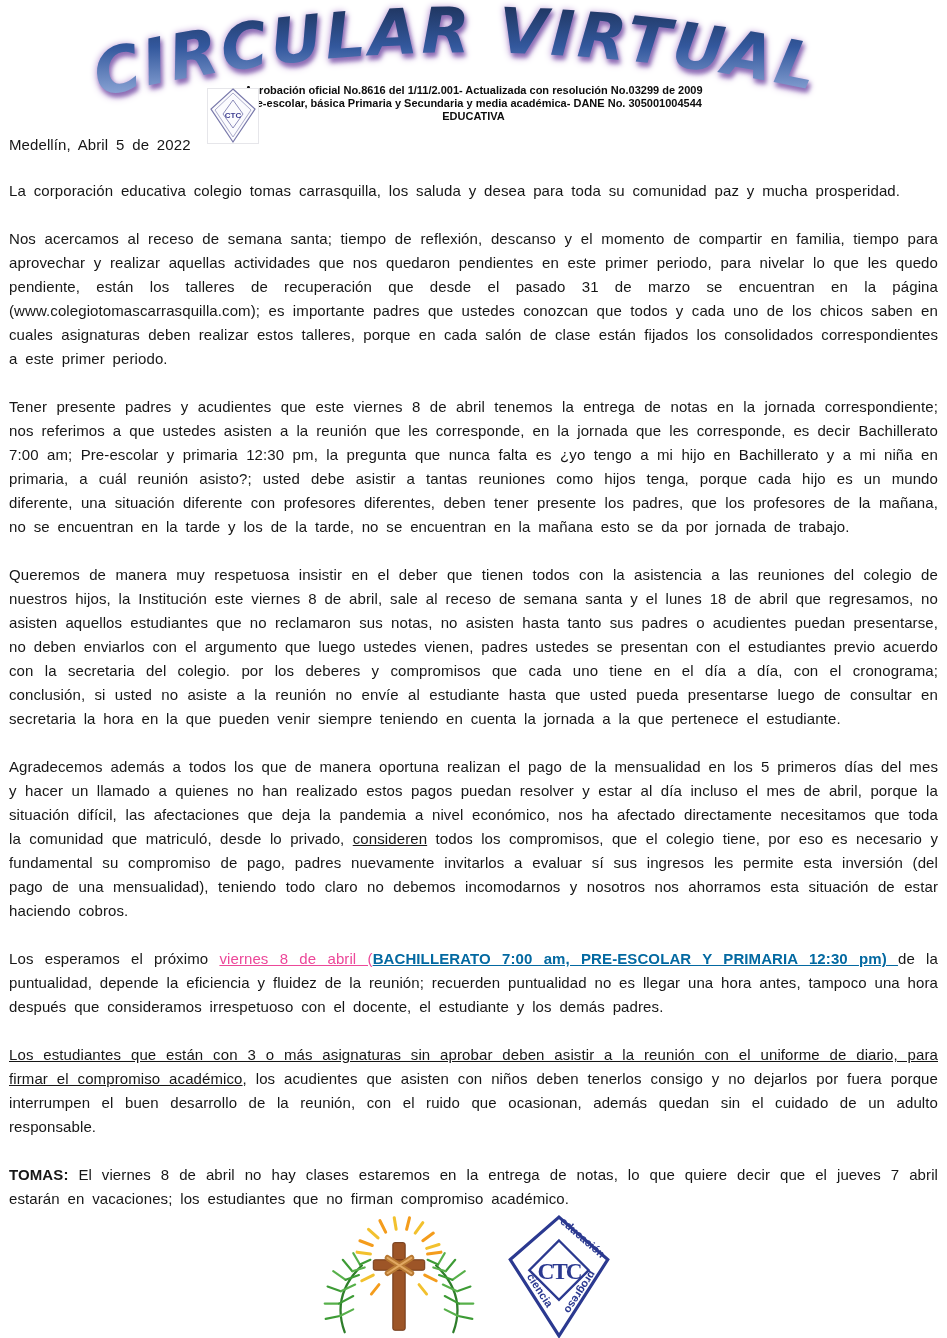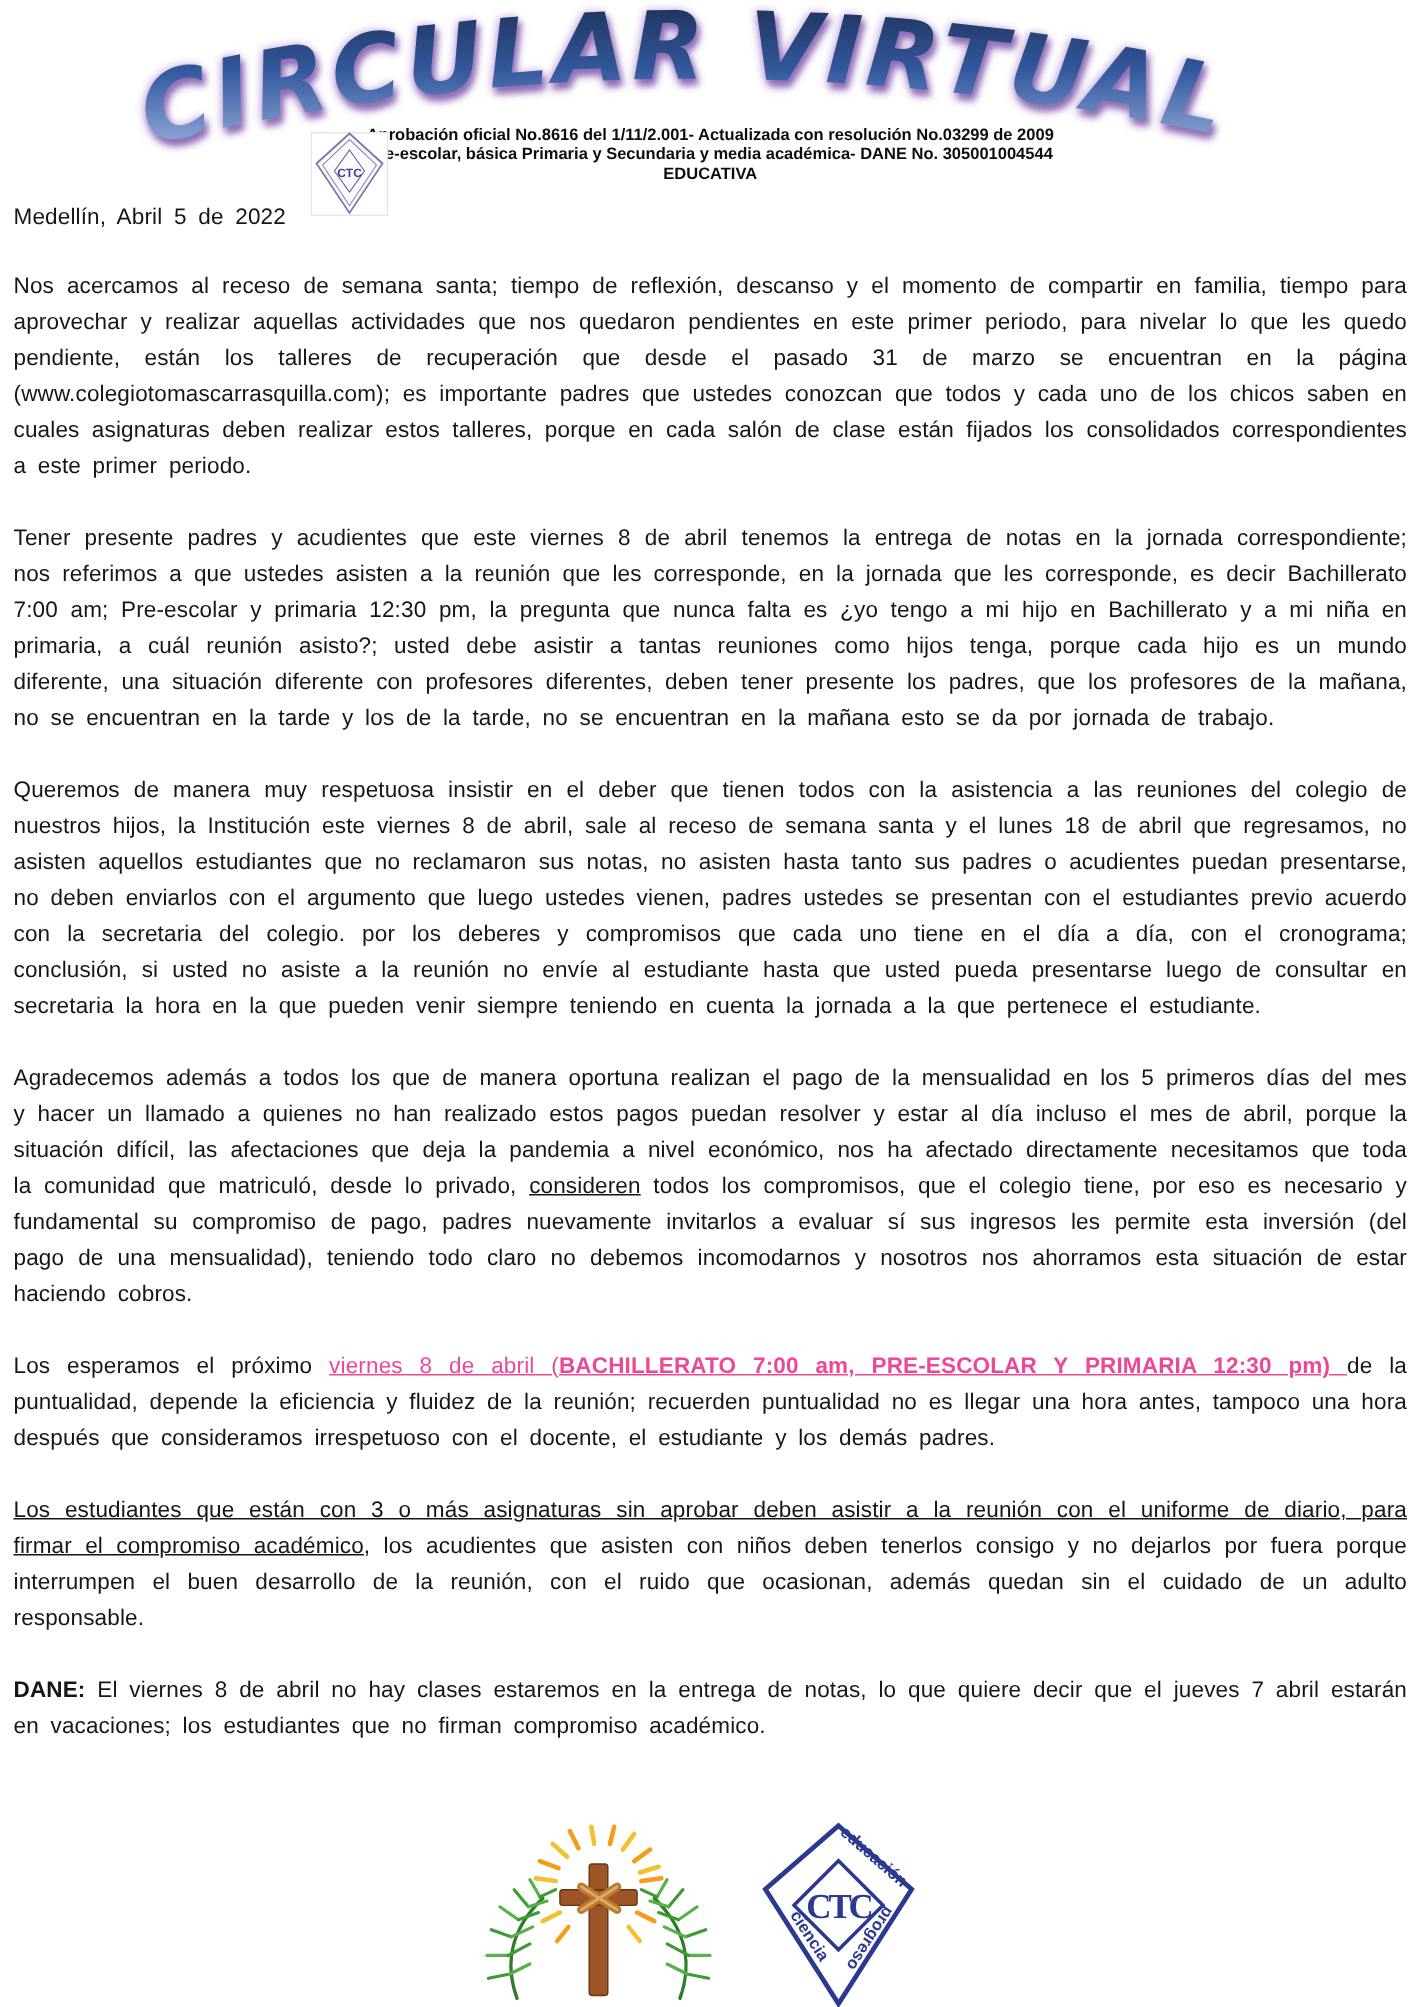--- a/index.html
+++ b/index.html
@@ -14,21 +14,21 @@
   }
   .mini-logo{position:absolute;left:207px;top:88px;}
   .content{
     margin:0 9px;font-size:15px;line-height:24px;text-align:justify;
     letter-spacing:0.1px;word-spacing:3.5px;color:#161616;
   }
   .date{margin:10px 0 22px 0;text-align:left;}
   p.body{margin:0 0 24px 0;}
   .ul{text-decoration:underline;}
   .blue{color:#ec4899;text-decoration:underline;}
-  .blue-bold{color:#ec4899;text-decoration:underline;font-weight:bold;}
+  .blue-bold{color:#0369a1;text-decoration:underline;font-weight:bold;}
   .bold{font-weight:bold;}
   .footer-art{
     position:absolute;bottom:0;left:318px;display:flex;align-items:flex-end;gap:26px;
   }
 </style>
 </head>
 <body>
 
 <div class="page">
 
@@ -55,41 +55,42 @@
       <text x="26" y="30" text-anchor="middle" font-size="8" font-weight="bold" fill="#3c3c90" font-family="Liberation Sans, sans-serif">CTC</text>
     </svg>
     <div>Aprobación oficial No.8616 del 1/11/2.001- Actualizada con resolución No.03299 de 2009</div>
     <div>Pre-escolar, básica Primaria y Secundaria y media académica- DANE No. 305001004544</div>
     <div>EDUCATIVA</div>
   </div>
 
   <div class="content">
     <p class="date">Medellín,  Abril 5 de 2022</p>
 
+    <p class="body">La corporación educativa colegio tomas carrasquilla, los saluda y desea para toda su comunidad paz y mucha prosperidad.</p>
 
     <p class="body">Nos acercamos al receso de semana santa; tiempo de reflexión, descanso y el momento de compartir  en familia, tiempo para aprovechar y realizar aquellas actividades que nos quedaron pendientes en este primer periodo, para nivelar lo que les quedo pendiente, están los talleres de recuperación que desde el pasado 31 de marzo se encuentran en la página (www.colegiotomascarrasquilla.com); es importante padres que ustedes conozcan que todos y cada uno de los chicos  saben en cuales asignaturas deben realizar estos talleres, porque en cada salón de clase están fijados los consolidados  correspondientes a este primer periodo.</p>
 
     <p class="body">Tener presente padres y acudientes que este viernes 8 de abril tenemos la entrega de notas en la jornada correspondiente; nos referimos a que ustedes asisten a la reunión que les corresponde, en la jornada que les corresponde, es decir Bachillerato 7:00 am; Pre-escolar y primaria 12:30 pm, la pregunta que nunca falta es ¿yo tengo a mi hijo en Bachillerato y a mi niña en primaria, a cuál reunión asisto?; usted debe asistir a tantas reuniones como hijos tenga, porque cada hijo es un mundo diferente, una situación diferente con profesores diferentes, deben tener presente los padres, que los profesores de la mañana, no se encuentran en la tarde y los de la tarde, no se encuentran en la mañana esto se da por  jornada de trabajo.</p>
 
     <p class="body">Queremos de manera muy respetuosa insistir en el deber que tienen todos con la asistencia a las reuniones del colegio de nuestros hijos, la Institución  este viernes 8 de abril, sale al receso de semana santa y el lunes 18 de abril que regresamos, no asisten aquellos estudiantes que no reclamaron sus notas, no asisten hasta tanto sus padres o acudientes puedan presentarse, no deben enviarlos con el argumento  que luego ustedes vienen, padres ustedes se presentan con  el estudiantes previo acuerdo con la secretaria del colegio. por los deberes y compromisos que cada uno tiene en el día a día, con el cronograma; conclusión, si usted no asiste a la reunión no envíe al estudiante hasta que usted pueda presentarse luego de consultar en secretaria la hora en la que pueden venir siempre teniendo en cuenta la jornada a la que pertenece el estudiante.</p>
 
     <p class="body">
       <span>Agradecemos además a todos los que de manera oportuna realizan el pago de la mensualidad en los 5 primeros días del mes y hacer un llamado a quienes no han realizado estos pagos puedan resolver y estar al día incluso el mes de abril, porque la situación difícil, las afectaciones que deja la pandemia a nivel económico, nos ha afectado directamente necesitamos que toda la comunidad que matriculó, desde lo privado, </span><span class="ul">consideren</span><span> todos los compromisos, que el colegio tiene, por eso es necesario y fundamental su compromiso de pago, padres nuevamente invitarlos a evaluar sí sus ingresos les permite esta inversión (del pago de una mensualidad),  teniendo todo claro no debemos incomodarnos y nosotros nos ahorramos esta situación de estar haciendo cobros.</span>
     </p>
 
     <p class="body">
       <span>Los esperamos el próximo </span><span class="blue">viernes 8 de abril (</span><span class="blue-bold">BACHILLERATO 7:00 am, PRE-ESCOLAR Y PRIMARIA 12:30 pm) </span><span>de la puntualidad, depende la eficiencia y fluidez de la reunión; recuerden puntualidad no es llegar una hora antes, tampoco una hora después que consideramos irrespetuoso con el docente, el estudiante y los demás padres.</span>
     </p>
 
     <p class="body">
       <span class="ul">Los estudiantes que están con 3 o más asignaturas sin aprobar deben asistir a la reunión con el uniforme de diario, para firmar el compromiso académico</span><span>, los acudientes que asisten con niños deben tenerlos consigo y no dejarlos por fuera porque interrumpen el buen desarrollo de la reunión, con el ruido que ocasionan, además quedan sin el cuidado de un adulto responsable.</span>
     </p>
 
     <p class="body">
-      <span class="bold">DANE:</span><span> El viernes 8 de abril no hay clases estaremos en la entrega de notas, lo que quiere decir que el jueves 7 abril estarán en vacaciones; los estudiantes que no firman compromiso  académico.</span>
+      <span class="bold">TOMAS:</span><span> El viernes 8 de abril no hay clases estaremos en la entrega de notas, lo que quiere decir que el jueves 7 abril estarán en vacaciones; los estudiantes que no firman compromiso  académico.</span>
     </p>
 
   </div>
 
   <div class="footer-art">
 
     <svg width="162" height="125" viewBox="0 0 170 125">
       <g stroke-linecap="round" fill="none">
         <line x1="115" y1="40" x2="129" y2="38" stroke="#f49c1c" stroke-width="3.2"></line>
         <line x1="114" y1="34" x2="127" y2="30" stroke="#f2c12e" stroke-width="3.2"></line>

